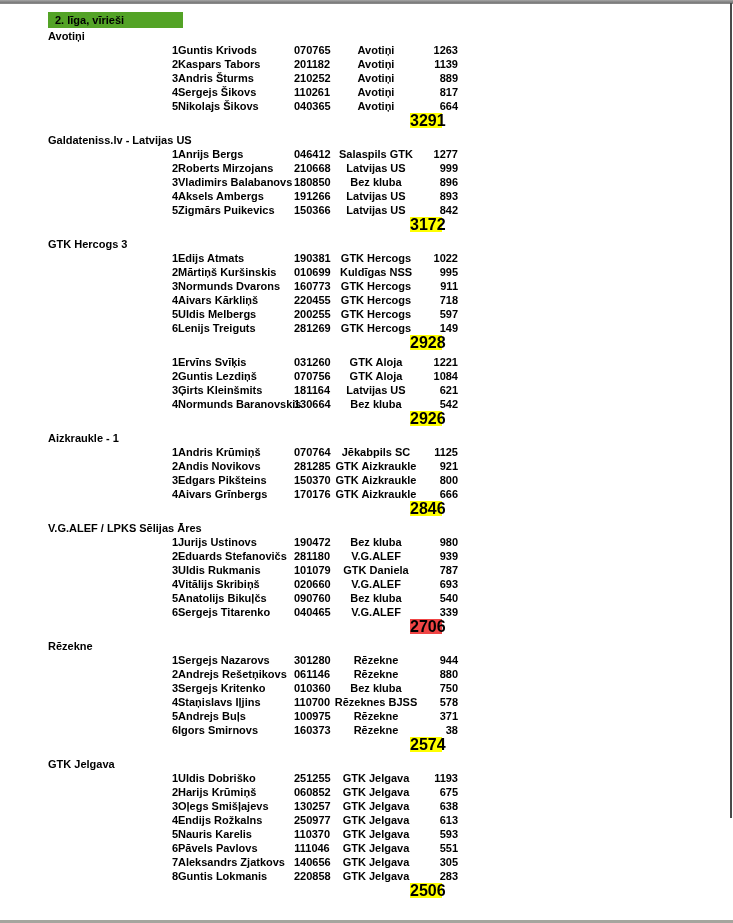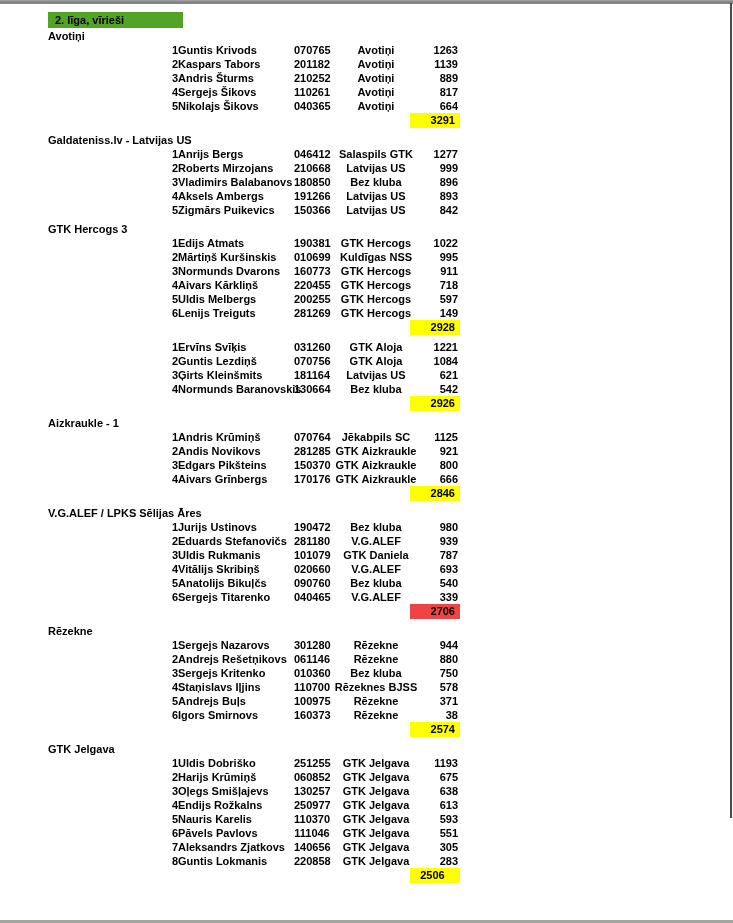--- a/index.html
+++ b/index.html
@@ -20,22 +20,22 @@
   .team-section{margin-bottom:5px;}
   .team-label{height:14px;line-height:14px;font-size:11px;}
   .line{display:flex;height:14px;line-height:14px;font-size:11px;}
   .c-num{width:130px;text-align:right;}
   .c-name{width:116px;box-sizing:border-box;padding-left:0;white-space:nowrap;}
   .c-code{width:36px;text-align:center;}
   .c-club{width:92px;text-align:center;white-space:nowrap;}
   .c-pts{width:36px;text-align:right;}
   .total-line{height:15px;line-height:15px;display:flex;}
   .total-box{
-    margin-left:362px;width:50px;height:15px;box-sizing:border-box;
-    padding-right:5px;text-align:right;font-size:11px;
+    margin-left:362px;width:32px;height:15px;box-sizing:border-box;
+    padding-right:5px;text-align:right;font-size:16px;
   }
 </style>
 </head>
 <body>
 
 <div class="top-edge"></div>
 <div class="right-edge"></div>
 <div class="bottom-edge"></div>
 
 <div class="content">
@@ -112,20 +112,23 @@
           <span class="c-club">Latvijas US</span>
           <span class="c-pts">893</span>
         </div>
         <div class="line">
           <span class="c-num">5</span>
           <span class="c-name">Zigmārs Puikevics</span>
           <span class="c-code">150366</span>
           <span class="c-club">Latvijas US</span>
           <span class="c-pts">842</span>
         </div>
+        <div class="total-line">
+          <span class="total-box" style="background: rgb(255, 255, 0);">3172</span>
+        </div>
       </div>
       <div class="team-section">
         <div class="team-label">GTK Hercogs 3</div>
         <div class="line">
           <span class="c-num">1</span>
           <span class="c-name">Edijs Atmats</span>
           <span class="c-code">190381</span>
           <span class="c-club">GTK Hercogs</span>
           <span class="c-pts">1022</span>
         </div>

